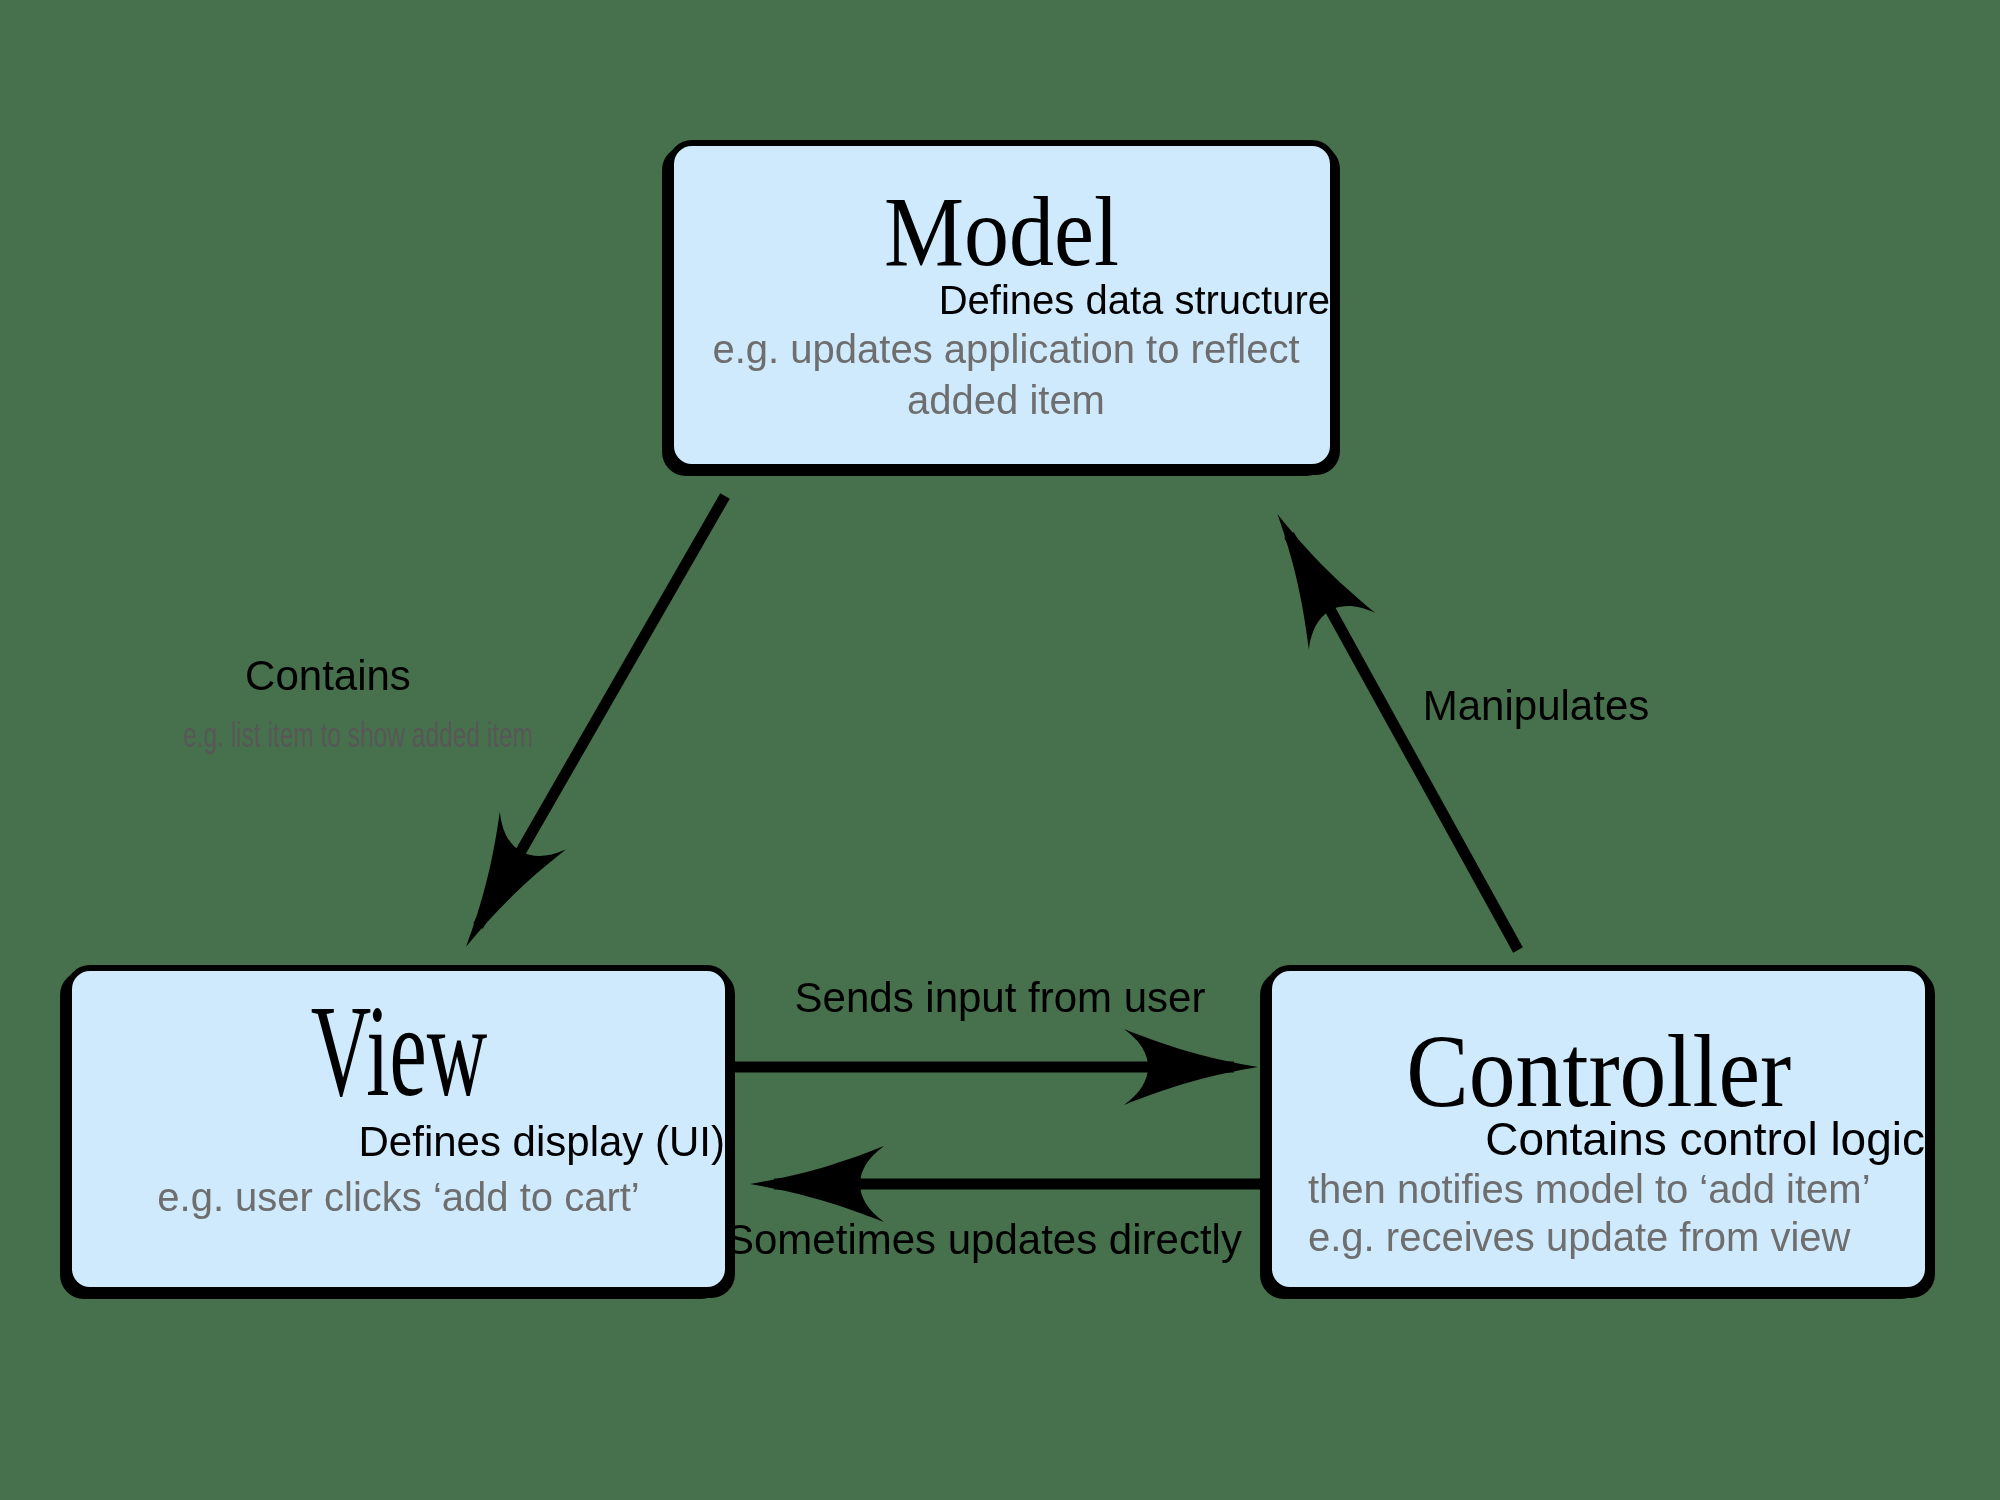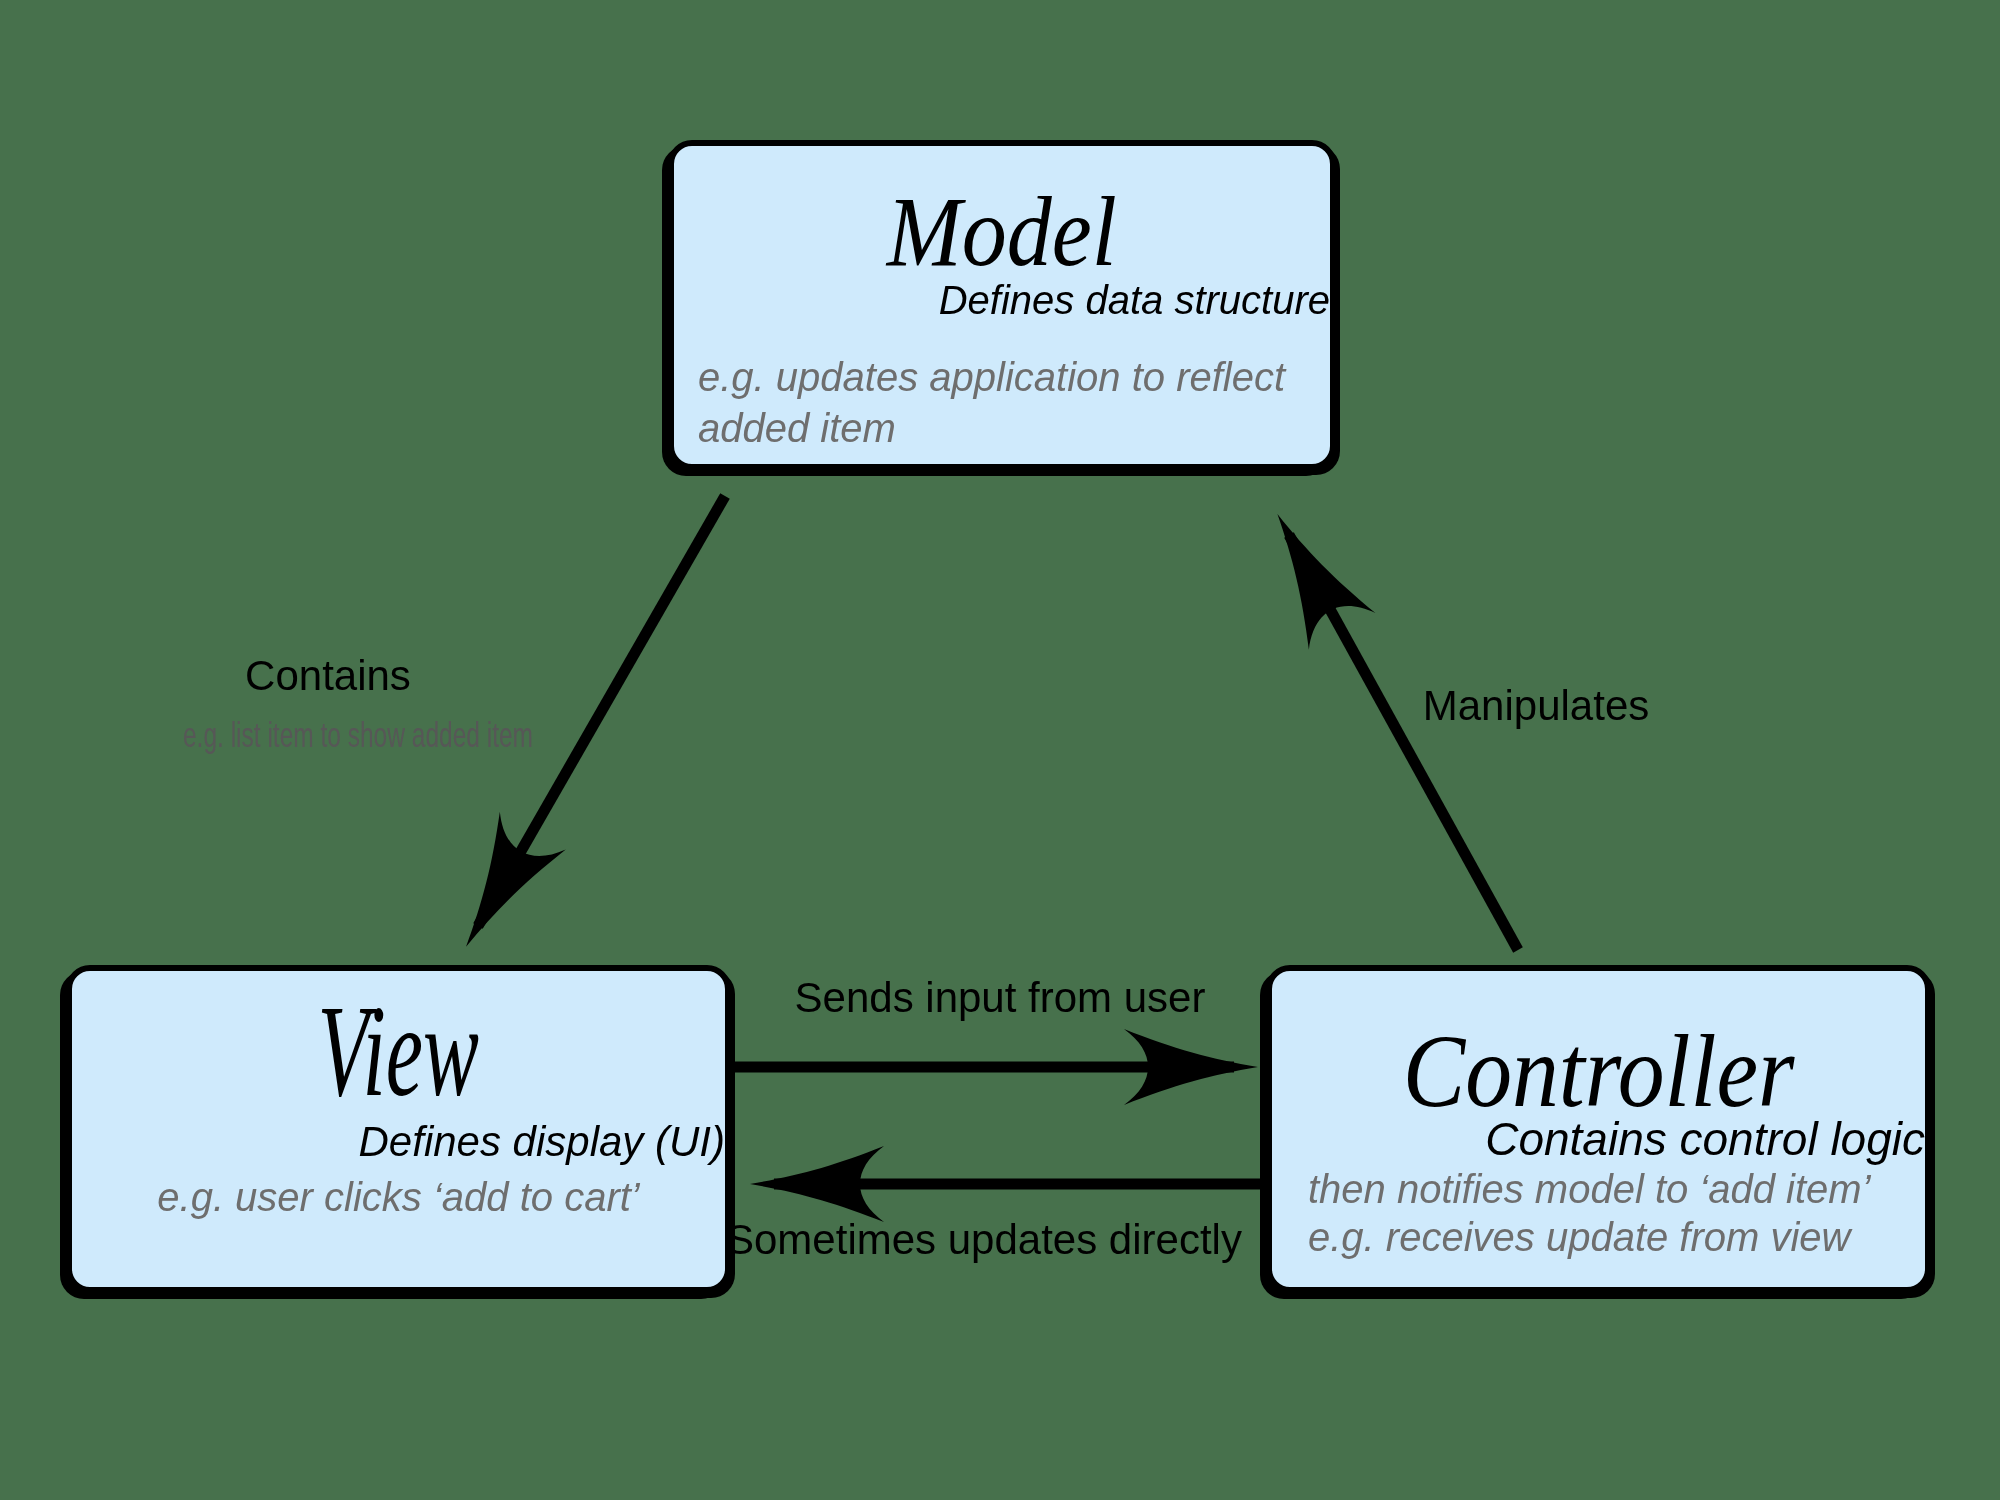--- a/index.html
+++ b/index.html
@@ -18,21 +18,20 @@
     width: 2000px; height: 1500px;
   }
   .arrows-layer line { stroke: var(--arrow, #000); stroke-width: 11; }
   .node {
     position: absolute;
     background: var(--box-fill, #cfeafc);
     border: 6px solid var(--box-border, #000);
     border-radius: 24px;
     box-shadow: -6px 6px 0 var(--box-border, #000), 4px 5px 0 var(--box-border, #000);
     box-sizing: border-box;
-    font-style: italic;
   }
   .node-model      { left: 668px;  top: 140px; width: 668px; height: 330px; }
   .node-view       { left: 66px;   top: 965px; width: 665px; height: 328px; }
   .node-controller { left: 1266px; top: 965px; width: 665px; height: 328px; }
 
   .box-title {
     position: absolute; left: 0; right: 0; text-align: center;
     font-family: "Liberation Serif", "DejaVu Serif", serif;
     color: var(--title-text, #000);
     line-height: 1; white-space: nowrap;
@@ -52,21 +51,21 @@
   }
   .node-model      .box-subtitle { top: 134px; font-size: 40px; }
   .node-view       .box-subtitle { top: 150px; font-size: 42px; }
   .node-controller .box-subtitle { top: 145px; font-size: 46px; }
 
   .box-example {
     position: absolute;
     color: var(--example-text, #6e6e6e);
     font-size: 40px; line-height: 51px;
   }
-  .node-model      .box-example { top: 178px; left: 24px;  right: 16px; text-align: left; margin-top: 28px; }
+  .node-model      .box-example { top: 178px; left: 24px;  right: 16px; text-align: center; }
   .node-view       .box-example { top: 201px; left: 10px;  right: 10px; text-align: center; }
   .node-controller .box-example { top: 194px; left: 36px;  right: 8px;  text-align: left; line-height: 48px; }
 
   .flow-label {
     position: absolute; text-align: center;
     color: var(--label-text, #000);
     font-size: 42px; line-height: 1; white-space: nowrap;
   }
   .flow-sublabel {
     position: absolute; text-align: center;

